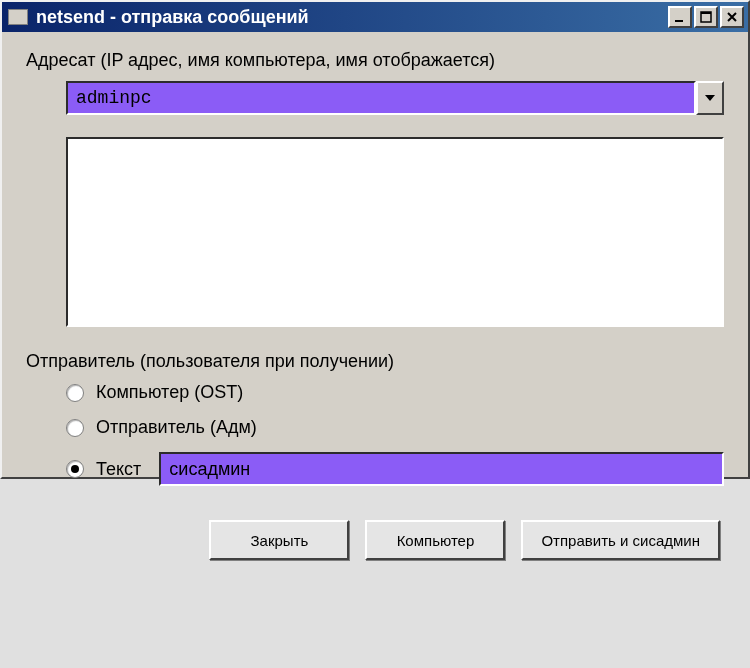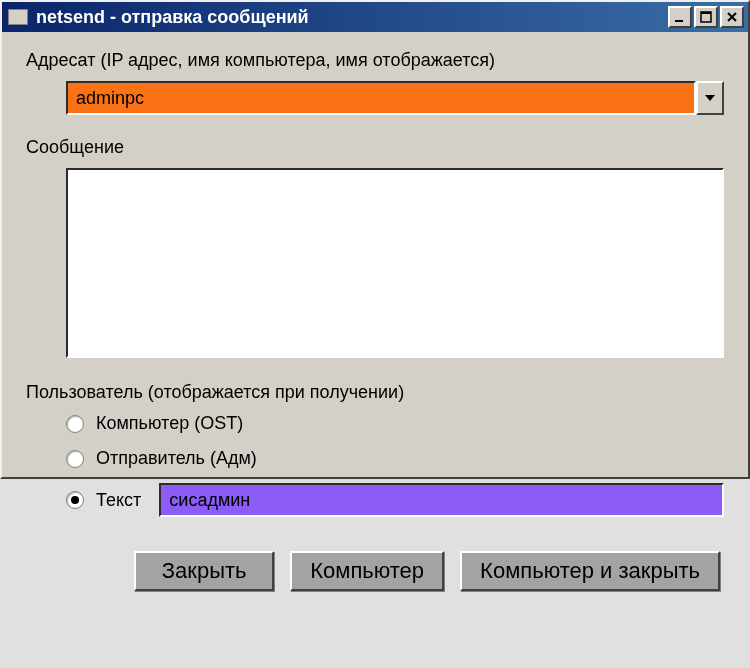--- a/index.html
+++ b/index.html
@@ -74,24 +74,24 @@
       margin-left: 40px;
       margin-bottom: 22px;
       display: flex;
       align-items: stretch;
       height: 34px;
     }
     .combo-input {
       flex: 1;
       border: 2px inset #fff;
       border-color: #808080 #ffffff #ffffff #808080;
-      background: #f97316;
+      background: #8b5cf6;
       padding: 0 8px;
       font-size: 18px;
-      font-family: Liberation Sans, sans-serif;
+      font-family: Liberation Mono, monospace;
       outline: none;
     }
     .combo-btn {
       width: 28px;
       background: #d4d0c8;
       border: 2px solid;
       border-color: #ffffff #404040 #404040 #ffffff;
       display: flex;
       align-items: center;
       justify-content: center;
@@ -160,24 +160,24 @@
     .button-row {
       margin-top: auto;
       display: flex;
       justify-content: flex-end;
       gap: 16px;
       padding-right: 4px;
     }
     .btn {
       min-width: 140px;
       height: 40px;
-      background: #a3a3a3;
+      background: #e5e5e5;
       border: 2px solid;
       border-color: #ffffff #404040 #404040 #ffffff;
-      font-size: 22px;
+      font-size: 15px;
       font-family: inherit;
       padding: 0 18px;
       cursor: default;
       box-shadow: 1px 1px 0 #808080;
     }
   </style>
 </head>
 <body>
 
 <div class="window">
@@ -208,39 +208,38 @@
     <div class="label">Адресат (IP адрес, имя компьютера, имя отображается)</div>
     <div class="combo-wrap">
       <input class="combo-input" type="text" value="adminpc" style="">
       <div class="combo-btn">
         <svg viewBox="0 0 10 6">
             <path d="M0 0 L5 6 L10 0 Z" fill="#000"></path>
           </svg>
       </div>
     </div>
 
-    <div class="label">Сообщение</div>
     <textarea class="msg-area" style=""></textarea>
 
-    <div class="label">Пользователь (отображается при получении)</div>
+    <div class="label">Отправитель (пользователя при получении)</div>
     <div class="sender-group">
       <div class="radio-row">
         <div class="radio"></div>
         <span class="radio-label">Компьютер (OST)</span>
       </div>
       <div class="radio-row">
         <div class="radio"></div>
         <span class="radio-label">Отправитель (Адм)</span>
       </div>
       <div class="radio-row">
         <div class="radio checked"></div>
         <span class="radio-label">Текст</span>
         <input class="text-input" type="text" value="сисадмин" style="">
       </div>
     </div>
 
     <div class="button-row">
       <button class="btn">Закрыть</button>
       <button class="btn">Компьютер</button>
-      <button class="btn">Компьютер и закрыть</button>
+      <button class="btn">Отправить и сисадмин</button>
     </div>
   </div>
 </div>
 
 </body></html>

